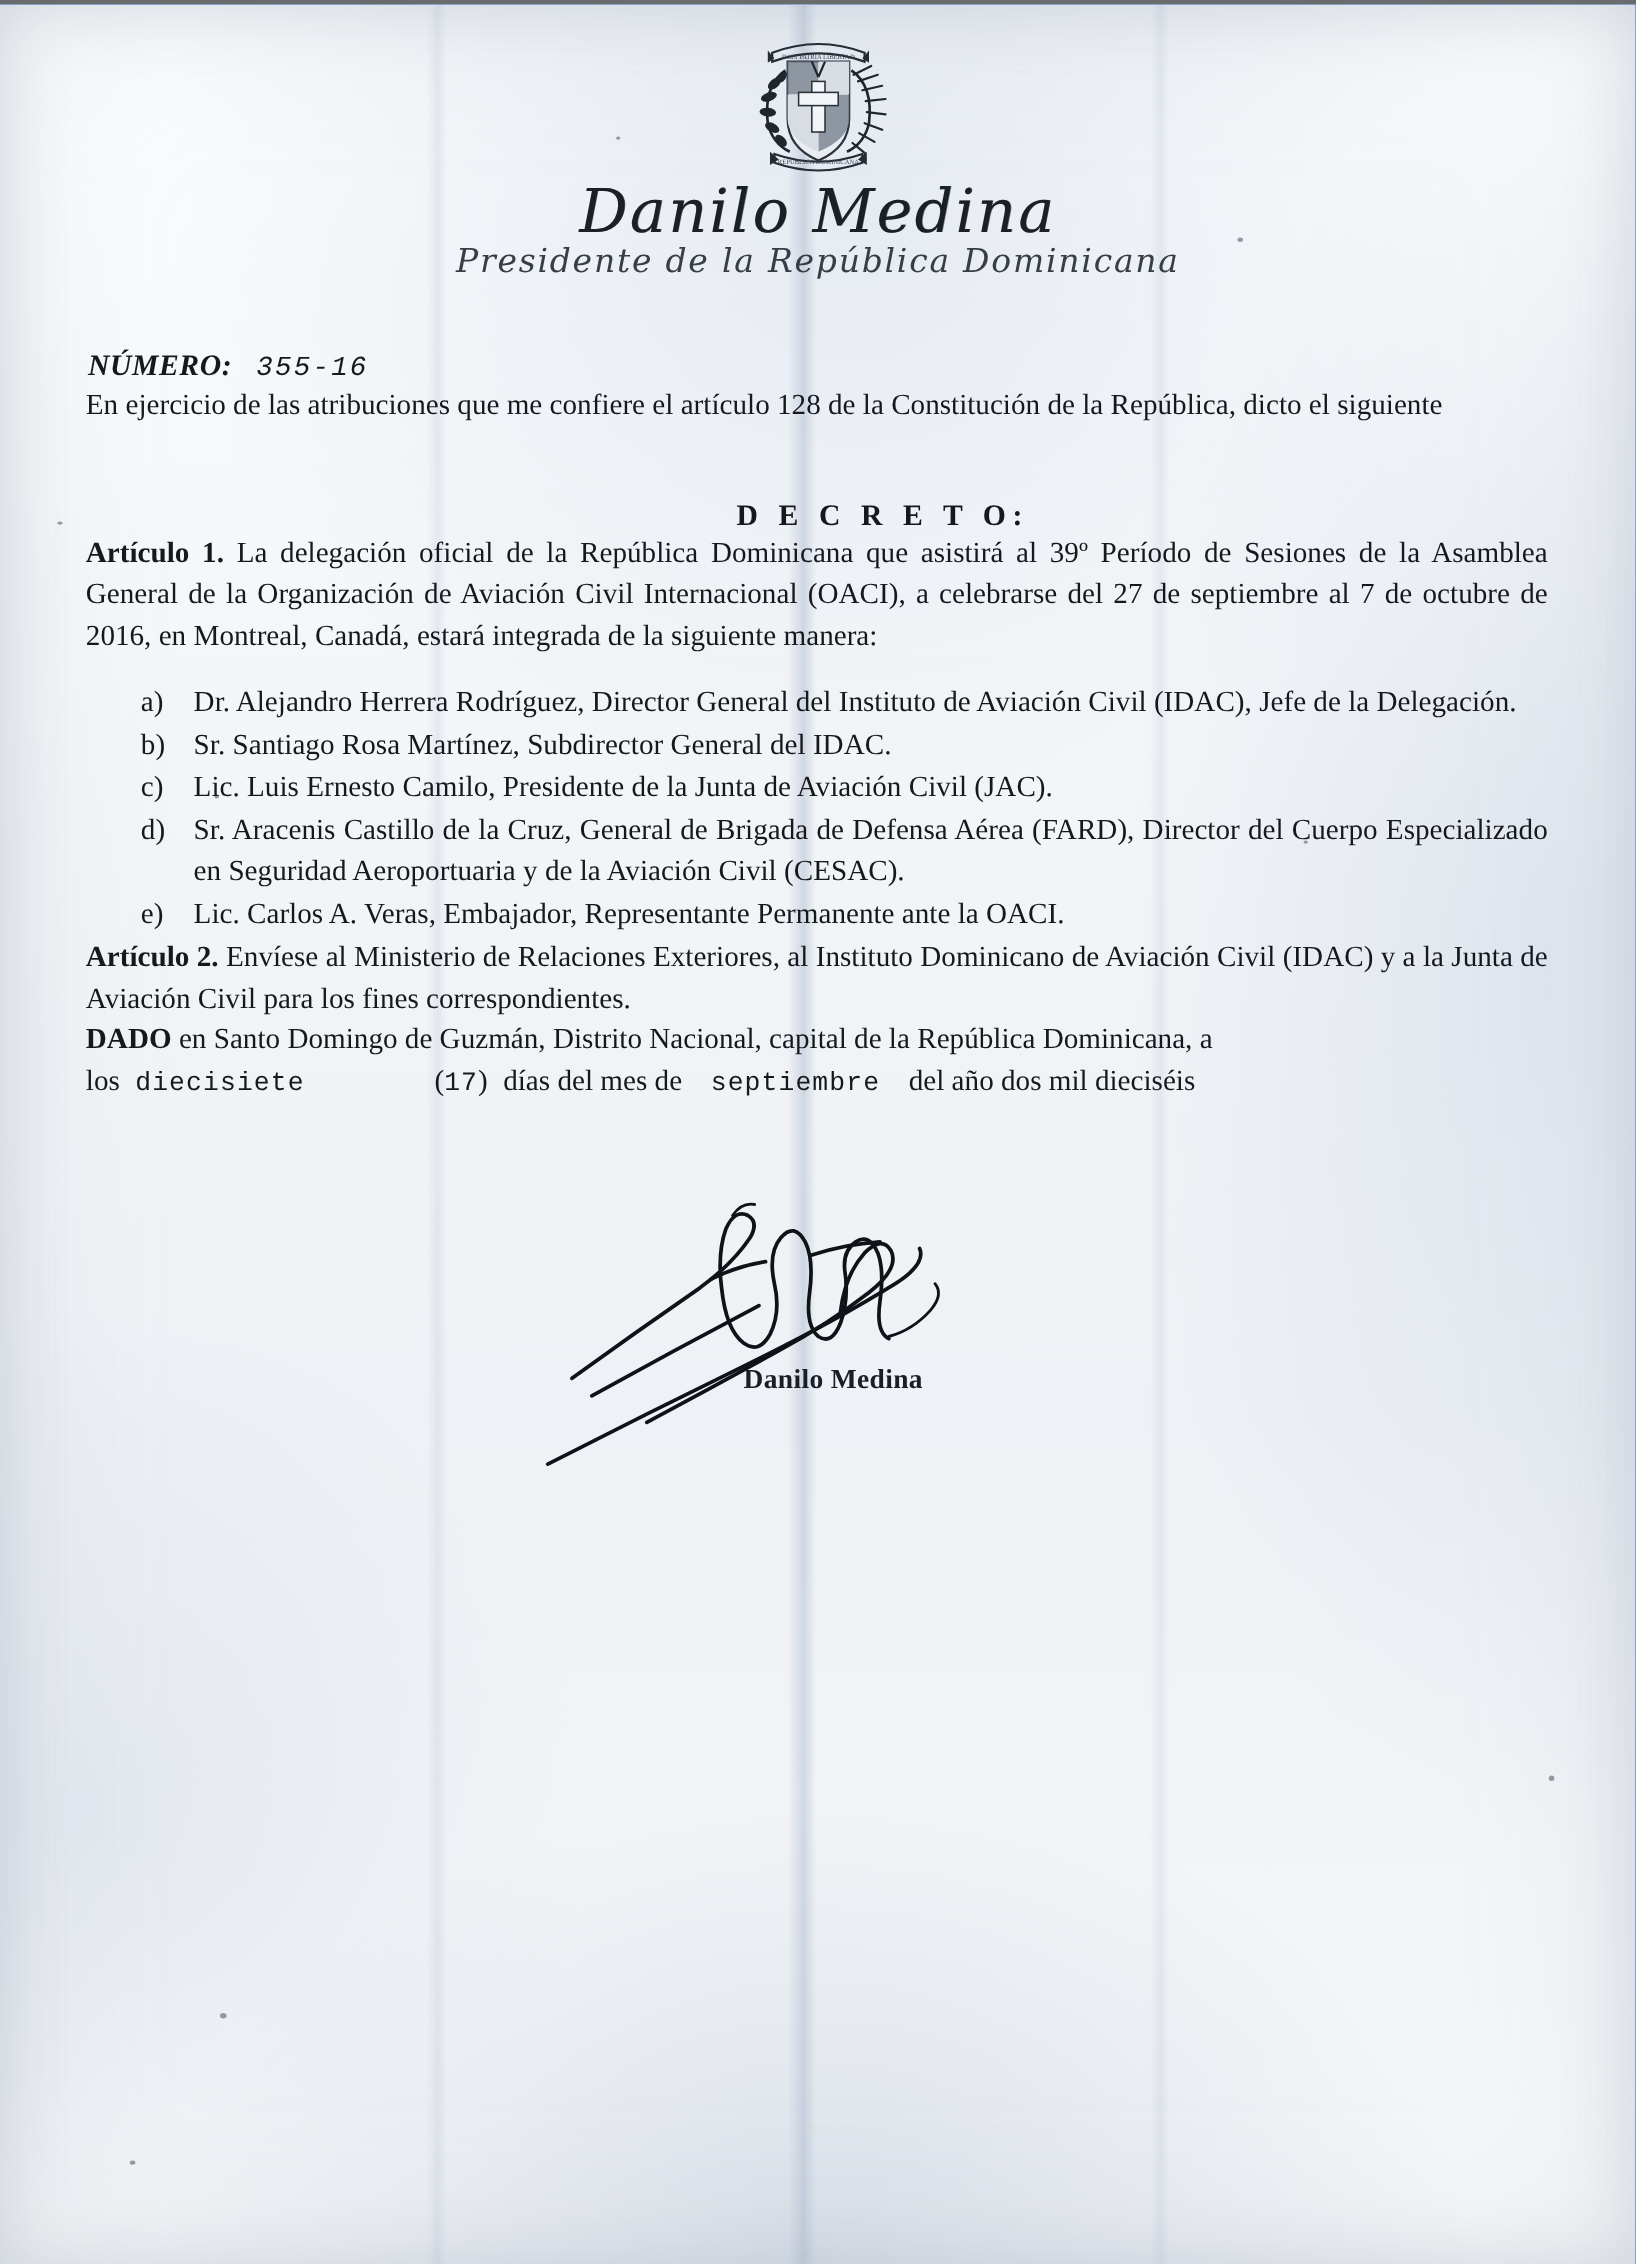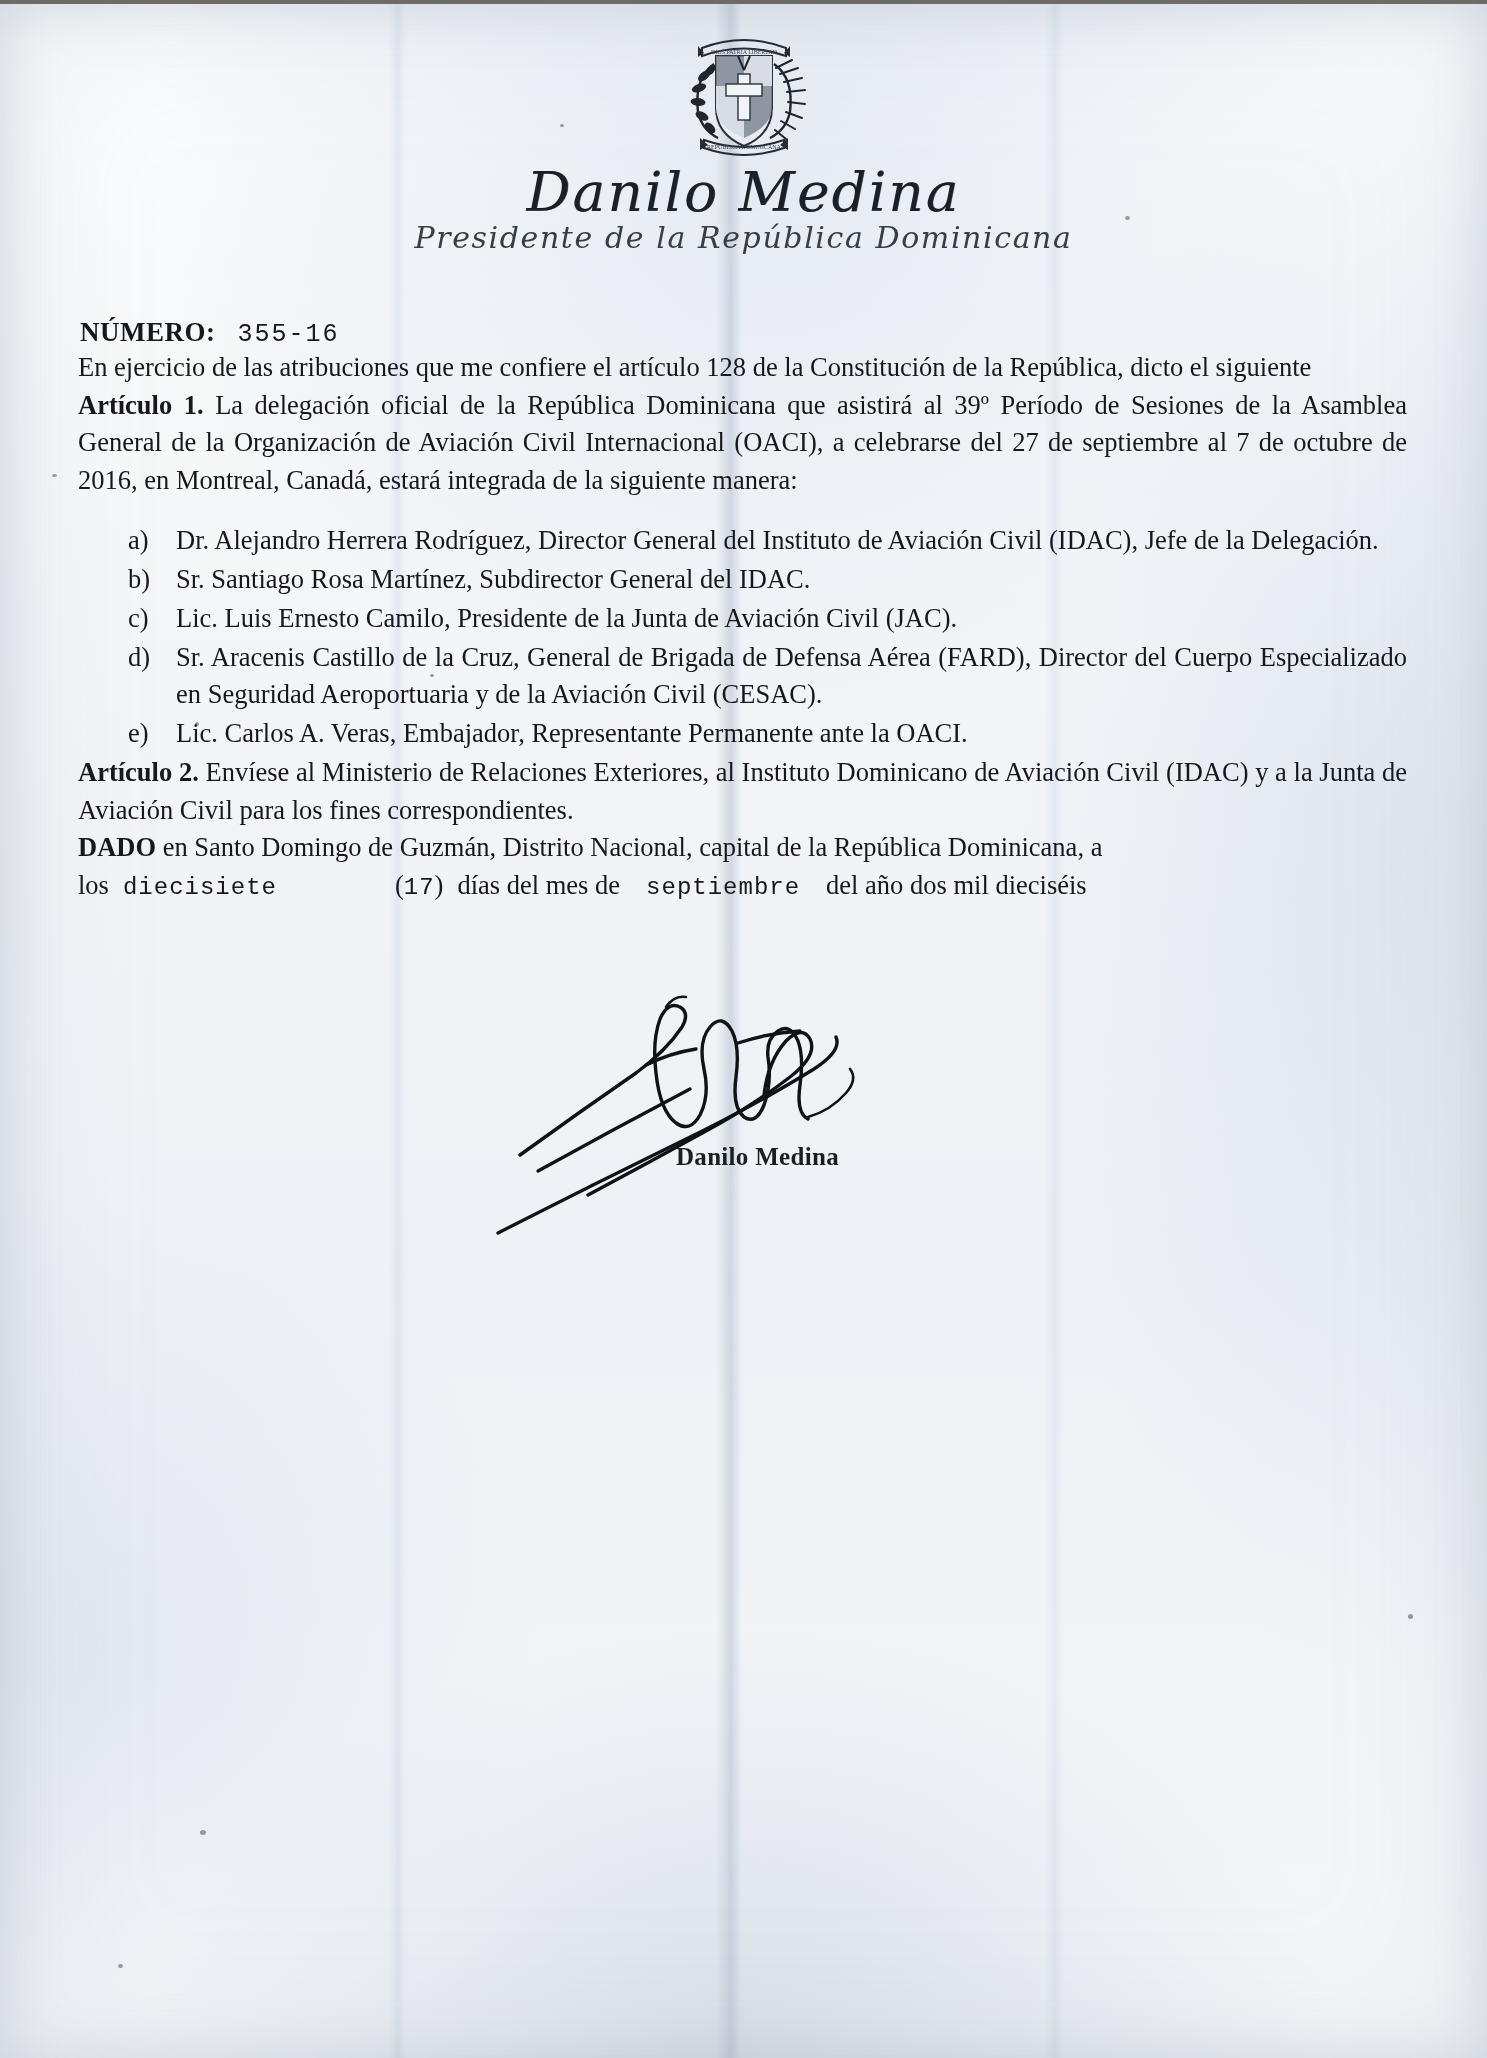--- a/index.html
+++ b/index.html
@@ -77,20 +77,21 @@
 
   
   .numero {
     margin: 62px 0 0 80px;
     font-size: 27px;
     font-weight: bold;
     letter-spacing: .5px;
     display: flex;
     align-items: baseline;
     gap: 22px;
+    font-style: italic;
   }
   .numero .value {
     font-family: "Liberation Mono", "DejaVu Sans Mono", monospace;
     font-weight: normal;
     font-size: 25px;
     letter-spacing: 2px;
   }
 
   .body-block {
     margin: 0 80px 0 78px;
@@ -252,20 +253,21 @@
 
     <div class="numero">
       <span>NÚMERO:</span>
       <span class="value">355-16</span>
     </div>
 
     <div class="body-block">
 
       <p class="just intro">En ejercicio de las atribuciones que me confiere el artículo 128 de la Constitución de la República, dicto el siguiente</p>
 
+      <div class="decreto-line">D E C R E T O:</div>
 
       <p class="just art1">
         <b class="art">Artículo 1.</b>
         <span>La delegación oficial de la República Dominicana que asistirá al 39º Período de Sesiones de la Asamblea General de la Organización de Aviación Civil Internacional (OACI), a celebrarse del 27 de septiembre al 7 de octubre de 2016, en Montreal, Canadá, estará integrada de la siguiente manera:</span>
       </p>
 
       <ul class="delegates">
         <li>
           <span class="marker">a)</span>
           <span class="dtext">Dr. Alejandro Herrera Rodríguez, Director General del Instituto de Aviación Civil (IDAC), Jefe de la Delegación.</span>

